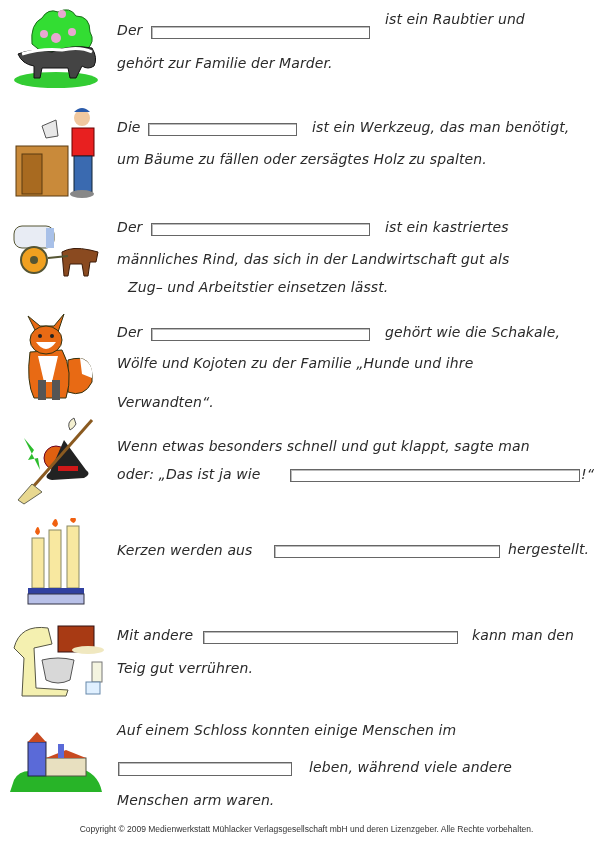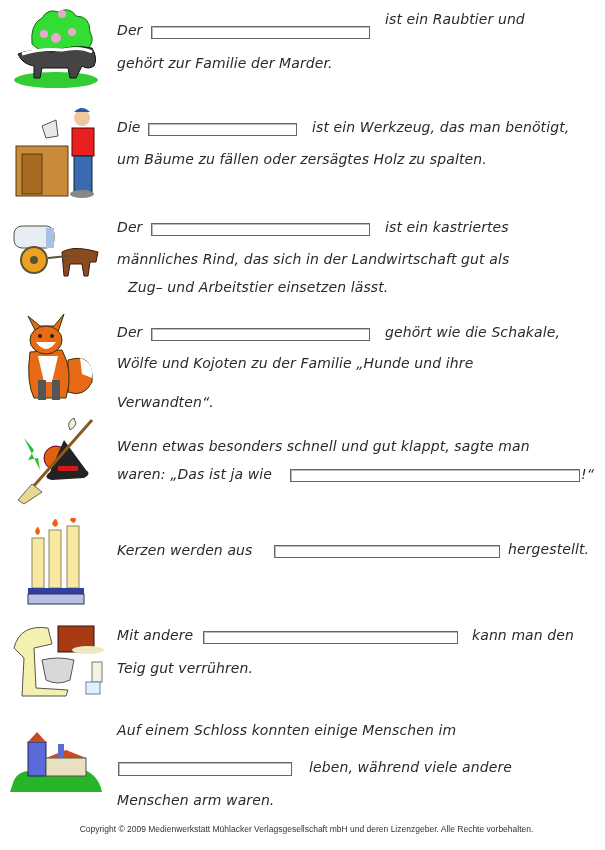--- a/index.html
+++ b/index.html
@@ -92,21 +92,21 @@
     <path d="M10 24 L20 36 L14 46 L24 44 L26 56" fill="#2cbc2c"></path>
     <circle cx="42" cy="44" r="12" fill="#e06010" stroke="#602"></circle>
     <path d="M60 4 Q52 8 56 16 Q60 14 62 10 Z" fill="#f4f0d0" stroke="#555"></path>
     <path d="M50 26 L72 56 Q78 60 70 64 L38 66 Q28 64 36 58 Z" fill="#222"></path>
     <rect x="44" y="52" width="20" height="5" fill="#d01818"></rect>
     <line x1="78" y1="6" x2="18" y2="74" stroke="#8a5a20" stroke-width="3"></line>
     <path d="M18 70 L4 86 L10 90 L28 78 Z" fill="#e8d890" stroke="#665"></path>
   </svg>
 </div>
 <span class="txt" style="left:117px;top:438px;">Wenn etwas besonders schnell und gut klappt, sagte man</span>
-<span class="txt" style="left:117px;top:466px;">waren: „Das ist ja wie</span>
+<span class="txt" style="left:117px;top:466px;">oder: „Das ist ja wie</span>
 <div class="box" style="left:290px;top:469px;width:290px;height:13px;"></div>
 <span class="txt" style="left:581px;top:466px;">!“</span>
 
 <div class="pic" style="left:26px;top:518px;width:62px;height:92px;">
   <svg width="62" height="92" viewBox="0 0 62 92">
     <path d="M9 14 Q12 4 14 14 Q12 20 9 14 Z" fill="#f06010"></path>
     <path d="M26 6 Q30 -4 32 6 Q30 12 26 6 Z" fill="#f06010"></path>
     <path d="M44 2 Q48 -8 50 2 Q48 8 44 2 Z" fill="#f06010"></path>
     <rect x="6" y="20" width="12" height="50" fill="#f8e8a0" stroke="#886"></rect>
     <rect x="23" y="12" width="12" height="58" fill="#f8e8a0" stroke="#886"></rect>

